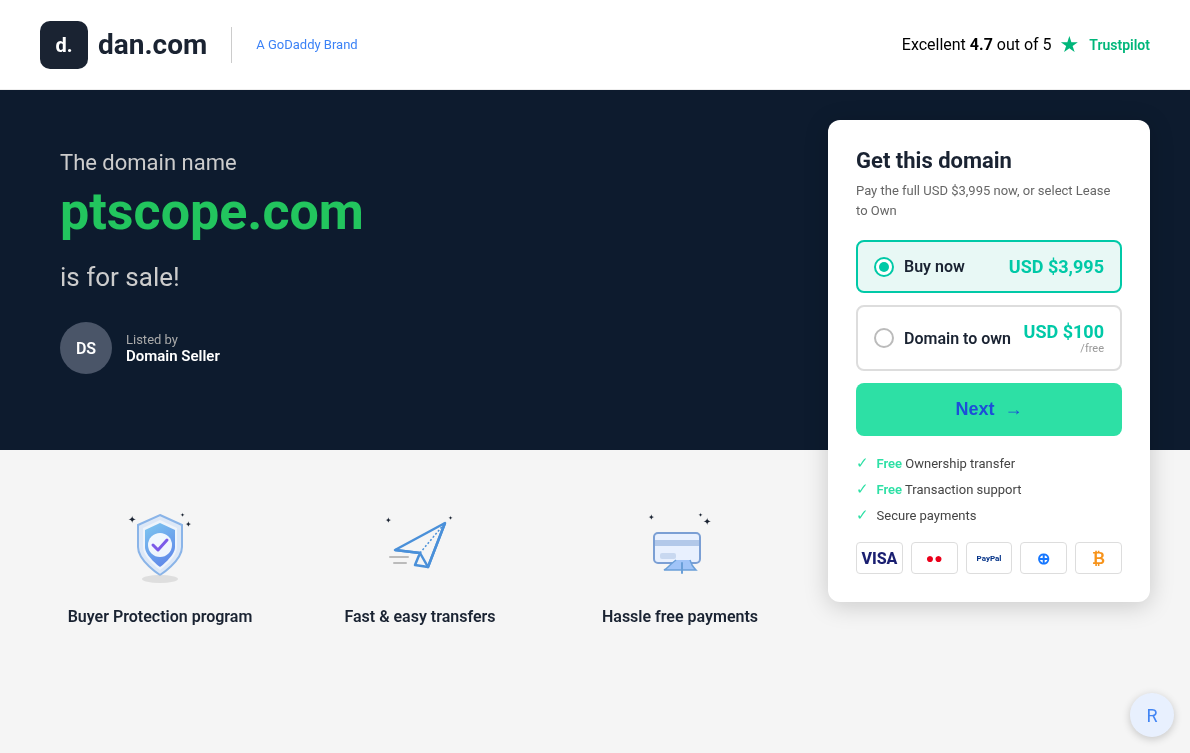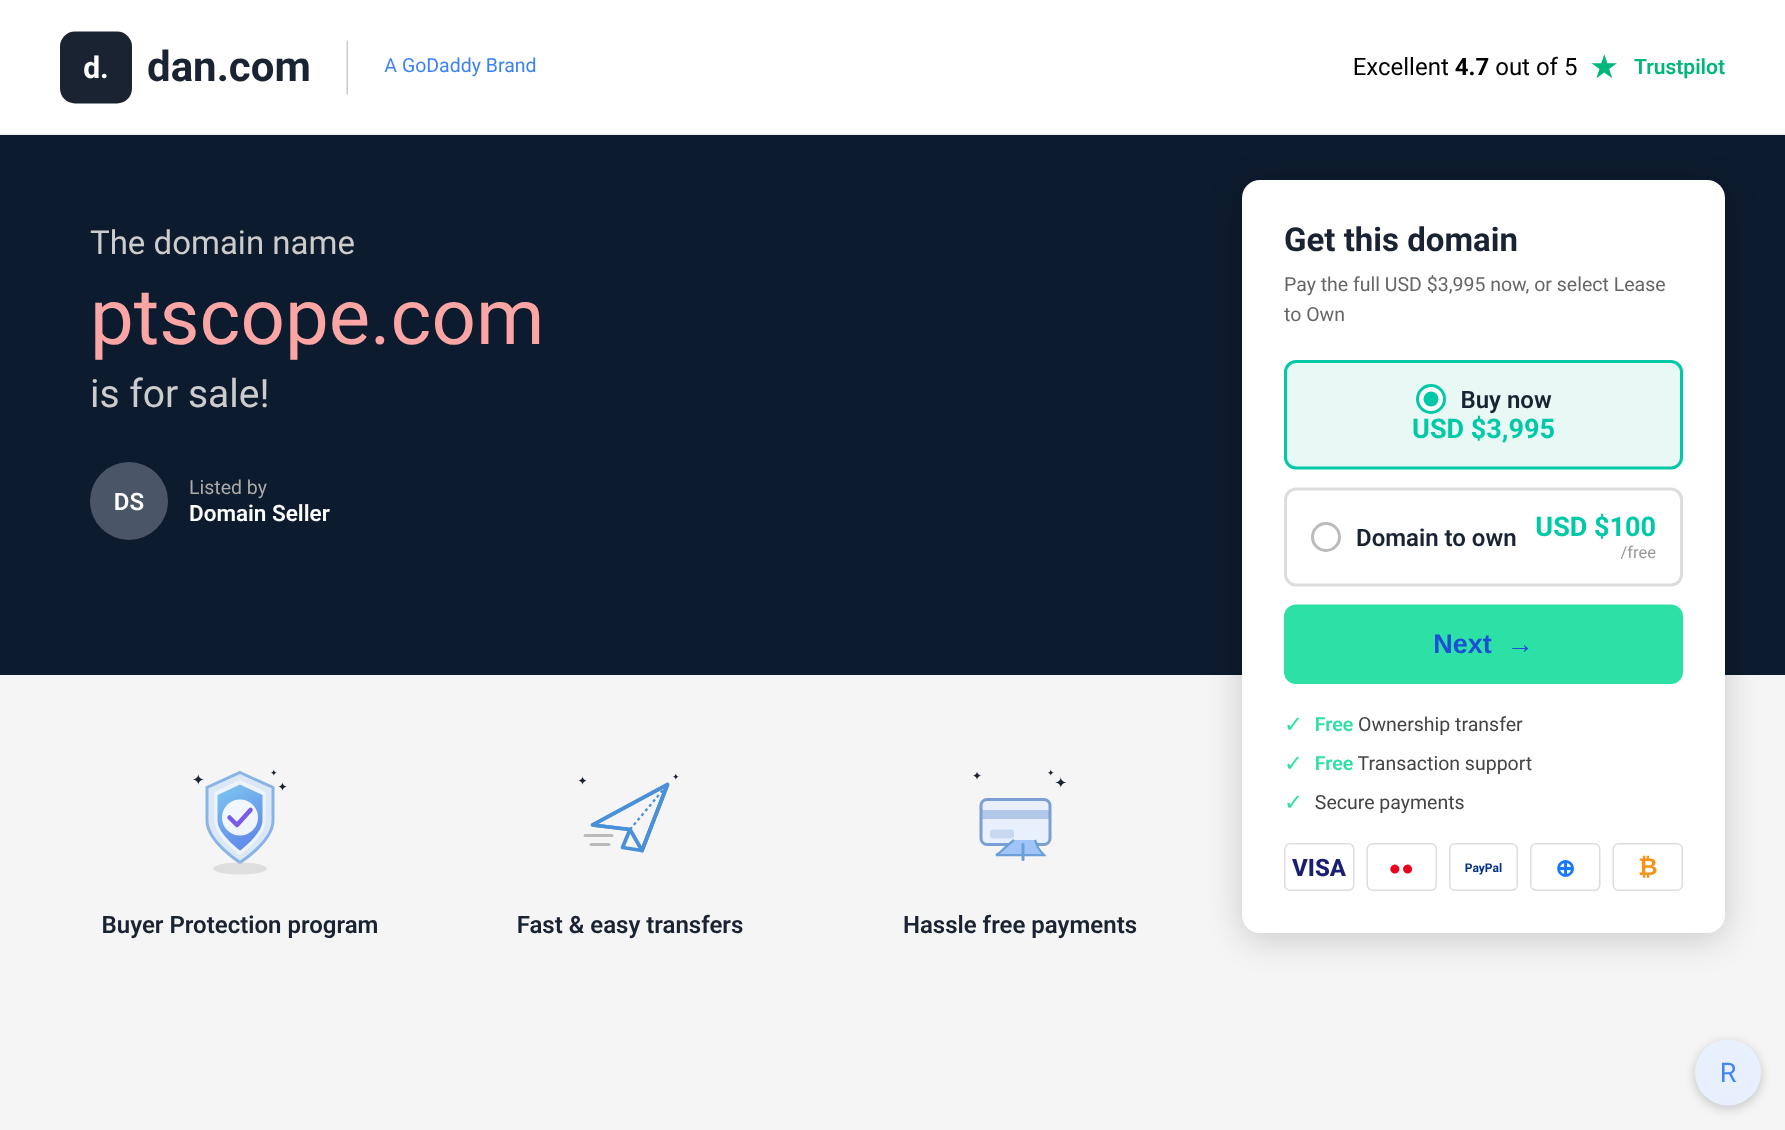--- a/index.html
+++ b/index.html
@@ -76,28 +76,28 @@
       flex: 1;
       padding-top: 10px;
     }
     .hero-subtitle {
       font-size: 22px;
       color: #ccc;
       margin-bottom: 8px;
     }
     .hero-domain {
       font-size: 52px;
-      font-weight: 400;
-      color: #fca5a5;
+      font-weight: 700;
+      color: #22c55e;
       line-height: 1.1;
     }
     .hero-sale {
       font-size: 26px;
       color: #ccc;
-      margin-top: 8px;
+      margin-top: 22px;
       margin-bottom: 30px;
     }
     .seller-info {
       display: flex;
       align-items: center;
       gap: 14px;
     }
     .seller-avatar {
       width: 52px;
       height: 52px;
@@ -149,21 +149,20 @@
       justify-content: space-between;
       padding: 14px 16px;
       border-radius: 8px;
       margin-bottom: 12px;
       cursor: pointer;
       border: 2px solid transparent;
     }
     .option-row.selected {
       background: #e8f8f5;
       border-color: #00c9a7;
-      flex-direction: column;
     }
     .option-row.unselected {
       background: #fff;
       border: 2px solid #ddd;
     }
     .option-left {
       display: flex;
       align-items: center;
       gap: 10px;
     }

